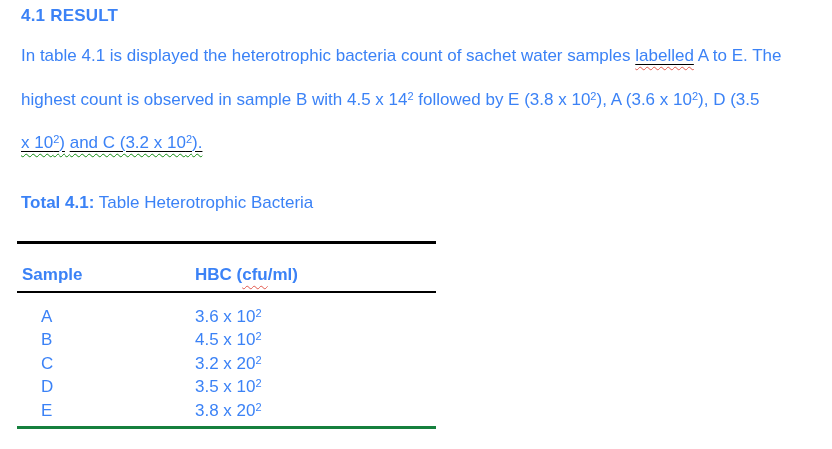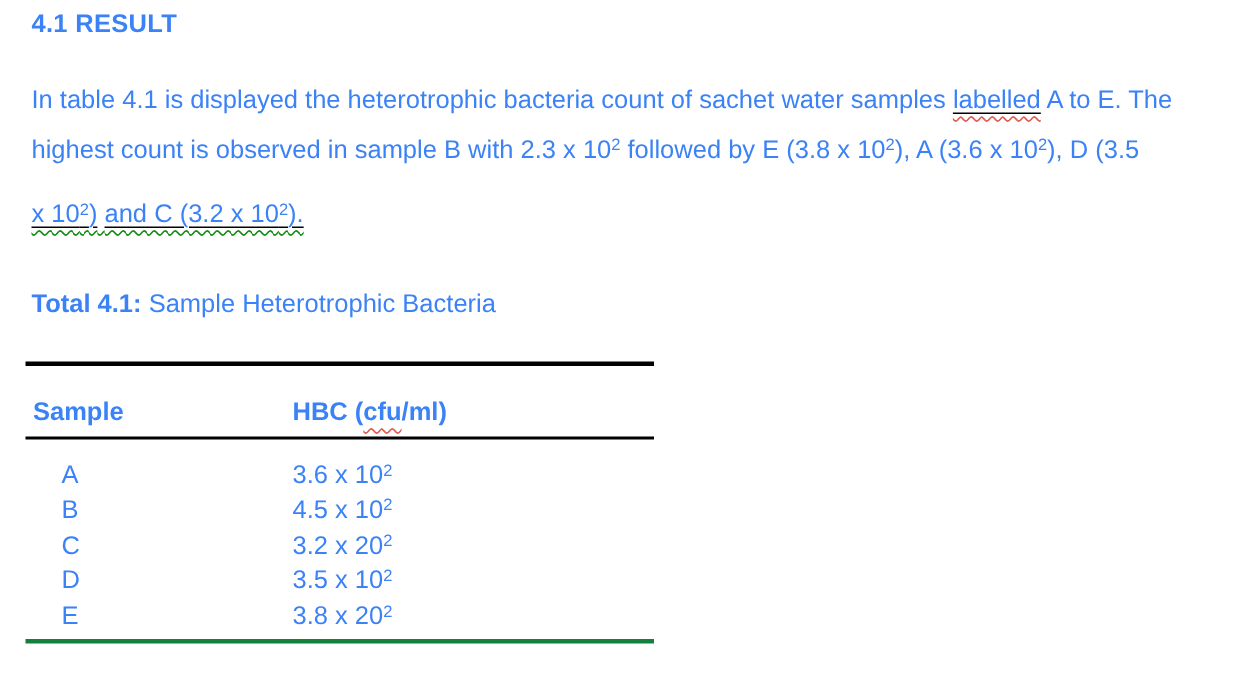--- a/index.html
+++ b/index.html
@@ -18,21 +18,21 @@
     overflow: hidden;
   }
   .abs { position: absolute; white-space: nowrap; }
   .bold { font-weight: bold; }
 
   
   #heading { left: 21px; top: 6px; font-weight: bold; letter-spacing: 0.2px; }
 
   
   .para-line { left: 21px; line-height: 22px; }
-  #pline1 { top: 56px; }
+  #pline1 { top: 45px; }
   #pline2 { top: 89px; }
   #pline3 { top: 132px; }
 
   
   .u {
     text-decoration-line: underline;
     text-decoration-style: solid;
     text-decoration-color: #000000;
     text-decoration-thickness: 1px;
     text-underline-offset: 3px;
@@ -89,25 +89,25 @@
 </style>
 </head>
 <body>
 
 <div id="page">
 
   <div id="heading" class="abs">4.1 RESULT</div>
 
   <div id="pline1" class="abs para-line"><span>In table 4.1 is displayed the heterotrophic bacteria count of sachet water samples </span><span class="sp-red"><span class="u">labelled</span></span><span> A to E. The</span></div>
 
-  <div id="pline2" class="abs para-line"><span>highest count is observed in sample B with 2.3 x 10</span><sup class="e">2</sup><span> followed by E (3.8 x 10</span><sup class="e">2</sup><span>), A (3.6 x 10</span><sup class="e">2</sup><span>), D (3.5</span></div>
+  <div id="pline2" class="abs para-line"><span>highest count is observed in sample B with 4.5 x 14</span><sup class="e">2</sup><span> followed by E (3.8 x 10</span><sup class="e">2</sup><span>), A (3.6 x 10</span><sup class="e">2</sup><span>), D (3.5</span></div>
 
   <div id="pline3" class="abs para-line"><span class="sp-green"><span class="u"><span>x 10</span><sup class="e">2</sup><span>)</span></span><span> </span><span class="u"><span>and C (3.2 x 10</span><sup class="e">2</sup><span>).</span></span></span></div>
 
-  <div id="caption" class="abs"><span class="bold">Total 4.1:</span><span> Sample Heterotrophic Bacteria</span></div>
+  <div id="caption" class="abs"><span class="bold">Total 4.1:</span><span> Table Heterotrophic Bacteria</span></div>
 
   <div id="htable">
     <div class="thead">
       <div class="th-sample">Sample</div>
       <div class="th-hbc"><span>HBC (</span><span class="sp-red">cfu</span><span>/ml)</span></div>
     </div>
     <div class="tbody">
       <div class="trow">
         <div class="cell-sample">A</div>
         <div class="cell-hbc"><span>3.6 x 10</span><sup class="e">2</sup></div>

